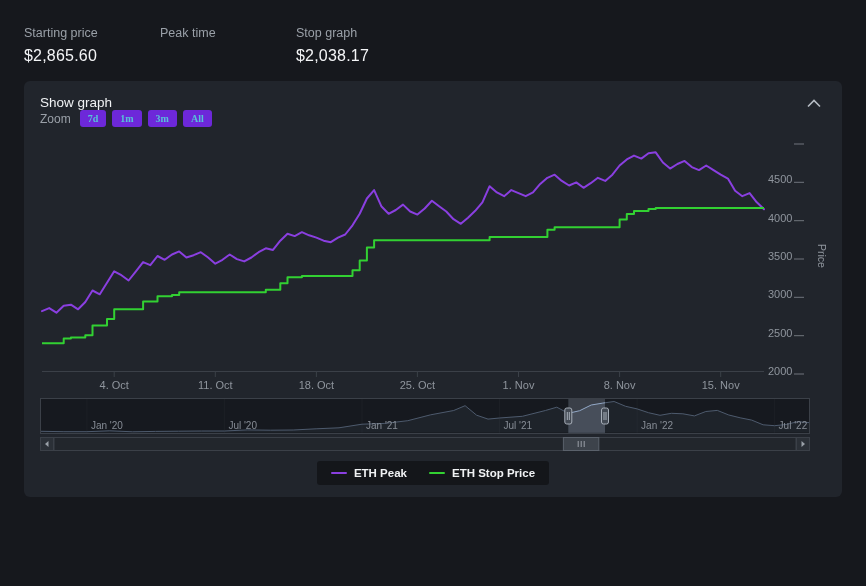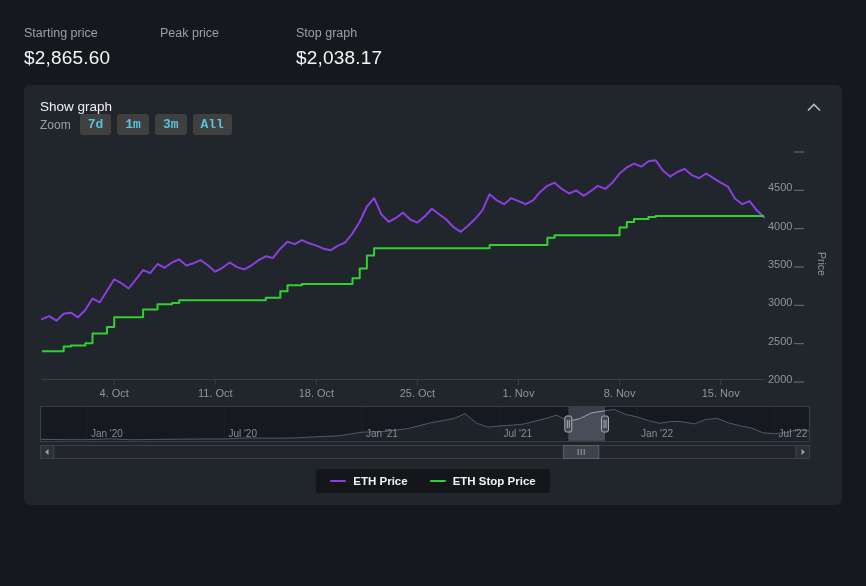--- a/index.html
+++ b/index.html
@@ -6,56 +6,56 @@
   html,body { margin:0; padding:0; }
   body {
     width:866px; height:586px; overflow:hidden;
     background:#16181d; color:#e8eaee;
     font-family:"Liberation Sans", sans-serif;
   }
   .header { padding:26px 24px 0 24px; }
   .stats { display:flex;gap:8px; }
   .stat { margin-right:32px; min-width:96px; }
   .stat-label { font-size:12.5px; color:#9aa0a8; }
-  .stat-value { font-size:19px; color:#f4f5f7; margin-top:7px; letter-spacing:.2px; }
+  .stat-value { font-size:16px; color:#f4f5f7; margin-top:7px; letter-spacing:.2px; }
   .stop-time { margin-top:13px; font-size:12.5px; color:#e3e6ea; }
   .panel {
     margin:16px 24px 0 24px; background:#21252c; border-radius:6px;
     padding:14px 16px 12px 16px;
   }
   .panel-header { display:flex; justify-content:space-between; align-items:flex-end; }
   .panel-title { font-size:13.5px; color:#f0f2f4; }
   .collapse-btn { background:none; border:none; cursor:pointer; padding:2px 4px; }
   .toolbar { display:flex; align-items:center; margin-top:0; }
   .zoom-label { font-size:12px; color:#9aa0a8; margin-right:9px; }
   .zoom-btn {
-    background:#404040; border:none; border-radius:3px; color:#57c2d8;
-    font-size:13px; font-weight:700; padding:3px 8px; margin-right:6px;
-    cursor:pointer; font-family:Liberation Mono, monospace;
+    background:#6d28d9; border:none; border-radius:3px; color:#57c2d8;
+    font-size:10px; font-weight:700; padding:3px 8px; margin-right:6px;
+    cursor:pointer; font-family:Liberation Serif, serif;
   }
   svg { display:block; font-family:"Liberation Sans", sans-serif; }
   .main-chart { margin-top:8px; }
   .navigator { margin-top:5px; }
   .scrollbar { margin-top:3px; }
   .legend-row { display:flex; justify-content:center; margin-top:10px; }
   .legend-box { display:flex; gap:22px; background:#14161a; padding:6px 14px; border-radius:3px; }
   .legend-item { display:flex; align-items:center; gap:7px; font-size:11.5px; font-weight:700; color:#f0f2f4; cursor:pointer; }
   .swatch { display:inline-block; width:16px; height:2.5px; border-radius:1px; }
 </style>
 </head>
 <body>
 
 <div class="header">
   <div class="stats">
     <div class="stat">
       <div class="stat-label">Starting price</div>
       <div class="stat-value">$2,865.60</div>
     </div>
     <div class="stat">
-      <div class="stat-label">Peak price</div>
+      <div class="stat-label">Peak time</div>
     </div>
     <div class="stat">
       <div class="stat-label">Stop graph</div>
       <div class="stat-value">$2,038.17</div>
     </div>
   </div>
 </div>
 
 <div class="panel">
   <div class="panel-header">
@@ -157,21 +157,21 @@
         <line x1="538.2" x2="538.2" y1="4" y2="10" stroke="#9aa0a8"></line>
         <line x1="541.2" x2="541.2" y1="4" y2="10" stroke="#9aa0a8"></line>
         <line x1="544.2" x2="544.2" y1="4" y2="10" stroke="#9aa0a8"></line>
       </g>
     </svg>
 
   <div class="legend-row">
     <div class="legend-box">
       <div class="legend-item">
         <span class="swatch" style="background: rgb(138, 63, 224);"></span>
-        <span>ETH Price</span>
+        <span>ETH Peak</span>
       </div>
       <div class="legend-item">
         <span class="swatch" style="background: rgb(50, 209, 50);"></span>
         <span>ETH Stop Price</span>
       </div>
     </div>
   </div>
 </div>
 
 </body></html>

